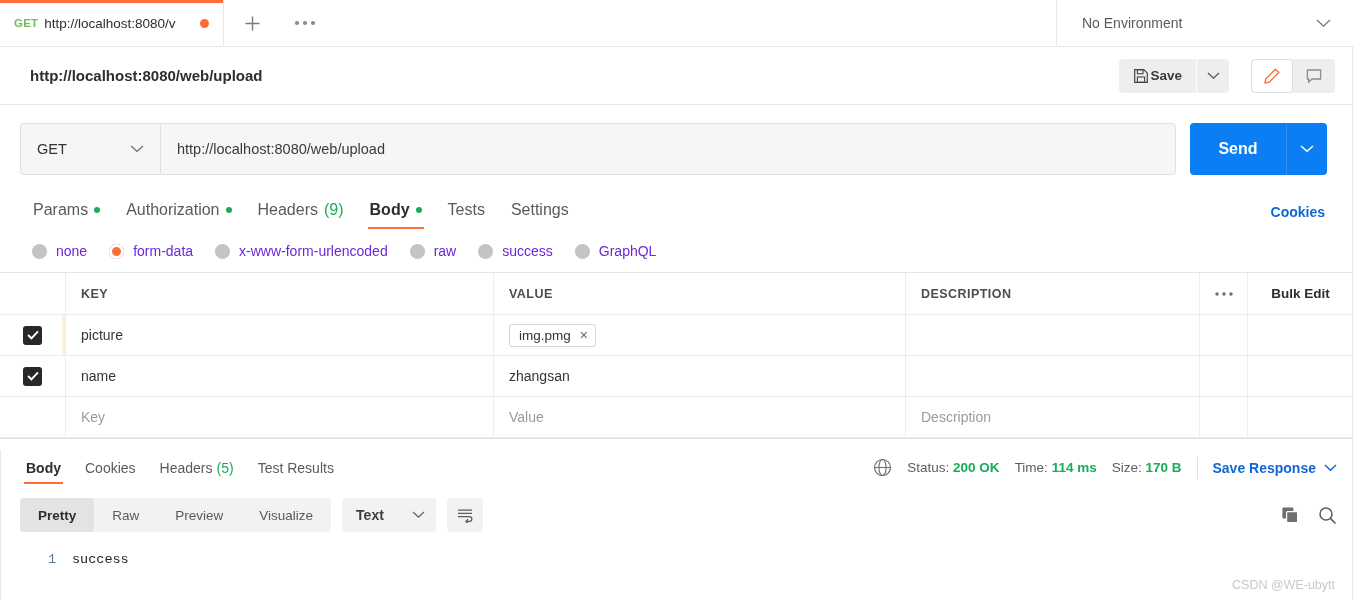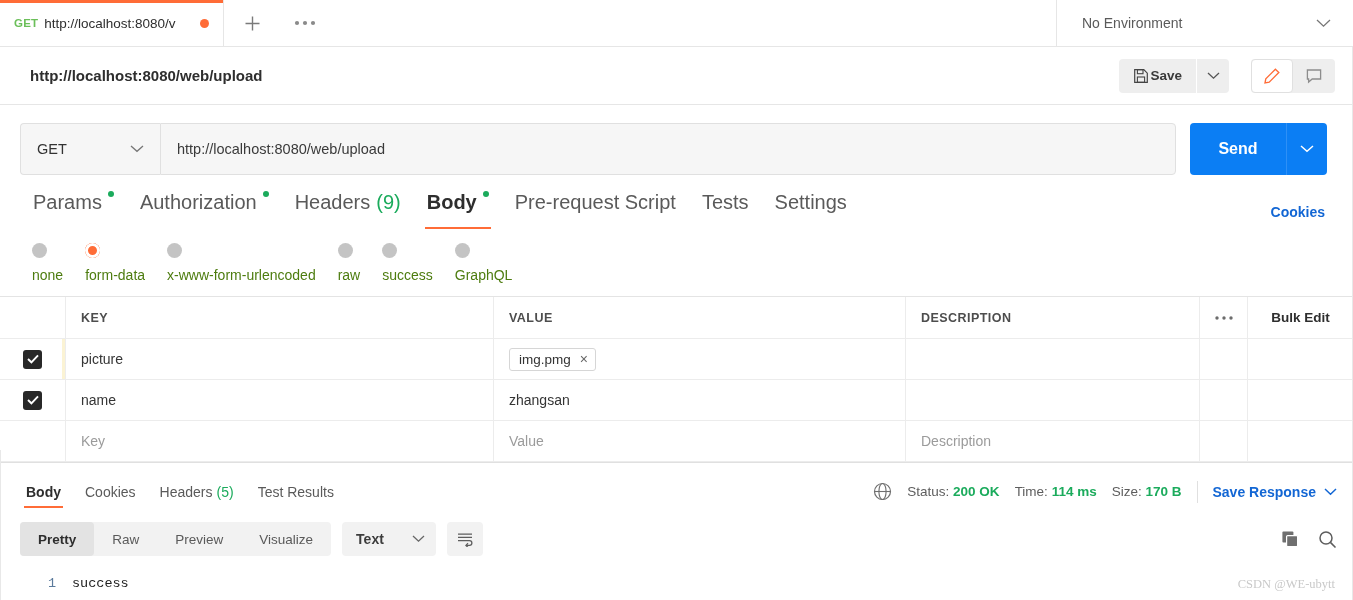--- a/index.html
+++ b/index.html
@@ -99,39 +99,39 @@
     background: #0b7ef4; color: #fff; border-radius: 0 4px 4px 0;
     border-left: 1px solid #2e90f6; cursor: pointer;
   }
 
   
   .reqtabs {
     display: flex; align-items: flex-end; padding: 0 20px 0 20px;
     height: 38px; position: relative;
   }
   .rtab {
-    display: flex; align-items: flex-start; gap: 6px; height: 38px;
-    padding: 0 13px; font-size: 20px; color: #5a5a5a; cursor: pointer;
+    display: flex; align-items: center; gap: 6px; height: 38px;
+    padding: 0 13px; font-size: 16px; color: #5a5a5a; cursor: pointer;
     position: relative;
   }
   .rtab.active { color: #2e2e2e; font-weight: 700; }
   .rtab.active::after {
     content: ""; position: absolute; left: 11px; right: 11px; bottom: 0;
     height: 2.5px; background: #ff6c37;
   }
   .rtab-dot { width: 6px; height: 6px; border-radius: 50%; background: #1bab5c; }
   .rtab-count { color: #1bab5c; }
   .cookies-link {
     margin-left: auto; margin-right: 8px; font-size: 14px;
     color: #1266d4; font-weight: 700; cursor: pointer; padding-bottom: 9px;
   }
 
   
   .bodytypes { display: flex; align-items: center; gap: 22px; padding: 14px 20px 13px 32px; }
-  .bt { display: flex; align-items: flex-start; gap: 9px; font-size: 14px; color: #4d7c0f; cursor: pointer; flex-direction: column; }
+  .bt { display: flex; align-items: flex-end; gap: 9px; font-size: 14px; color: #6d28d9; cursor: pointer; }
   .radio {
     width: 15px; height: 15px; border-radius: 50%; background: #c4c4c4; flex: none;
   }
   .radio.on { background: #ff6c37; box-shadow: inset 0 0 0 3px #ffffff, inset 0 0 0 9px #ff6c37; }
 
   
   .kvtable { border-top: 1px solid #e4e4e4; }
   .kvrow { display: flex; border-bottom: 1px solid #ececec; height: 41px; align-items: stretch; }
   .kvrow.head { height: 42px; }
   .c-check {
@@ -184,21 +184,21 @@
   .wrapbtn { width: 36px; height: 34px; background: #f2f2f2; border-radius: 4px; display: flex; align-items: center; justify-content: center; cursor: pointer; }
   .viewbar-right { margin-left: auto; display: flex; align-items: center; gap: 18px; color: #6a6a6a; }
 
   .codearea { padding: 10px 0 0 0; position: relative; }
   .codeline { display: flex; align-items: baseline; font-family: "Liberation Mono", monospace; font-size: 13.5px; }
   .lineno { width: 72px; text-align: right; padding-right: 16px; color: #5b7a9b; }
   .codetxt { color: #222; }
 
   .watermark {
     position: absolute; right: 18px; bottom: 8px;
-    font-size: 12.5px; color: #c9c9c9; font-family: Liberation Serif, serif;
+    font-size: 12.5px; color: #c9c9c9; font-family: Liberation Sans, sans-serif;
   }
   .edge-right { position: absolute; right: 0; top: 47px; bottom: 0; width: 1px; background: #e8e8e8; }
   .edge-left { position: absolute; left: 0; top: 450px; bottom: 0; width: 1px; background: #e8e8e8; }
   svg { display: block; }
 </style>
 </head>
 <body>
 
 <div class="app">
 
@@ -299,23 +299,20 @@
     </div>
     <div class="rtab">
       <span>Headers</span>
       <span class="rtab-count">(9)</span>
     </div>
     <div class="rtab active">
       <span>Body</span>
       <span class="rtab-dot"></span>
     </div>
     <div class="rtab">
-      <span>Pre-request Script</span>
-    </div>
-    <div class="rtab">
       <span>Tests</span>
     </div>
     <div class="rtab">
       <span>Settings</span>
     </div>
     <div class="cookies-link">Cookies</div>
   </div>
 
   <div class="bodytypes">
     <div class="bt">

